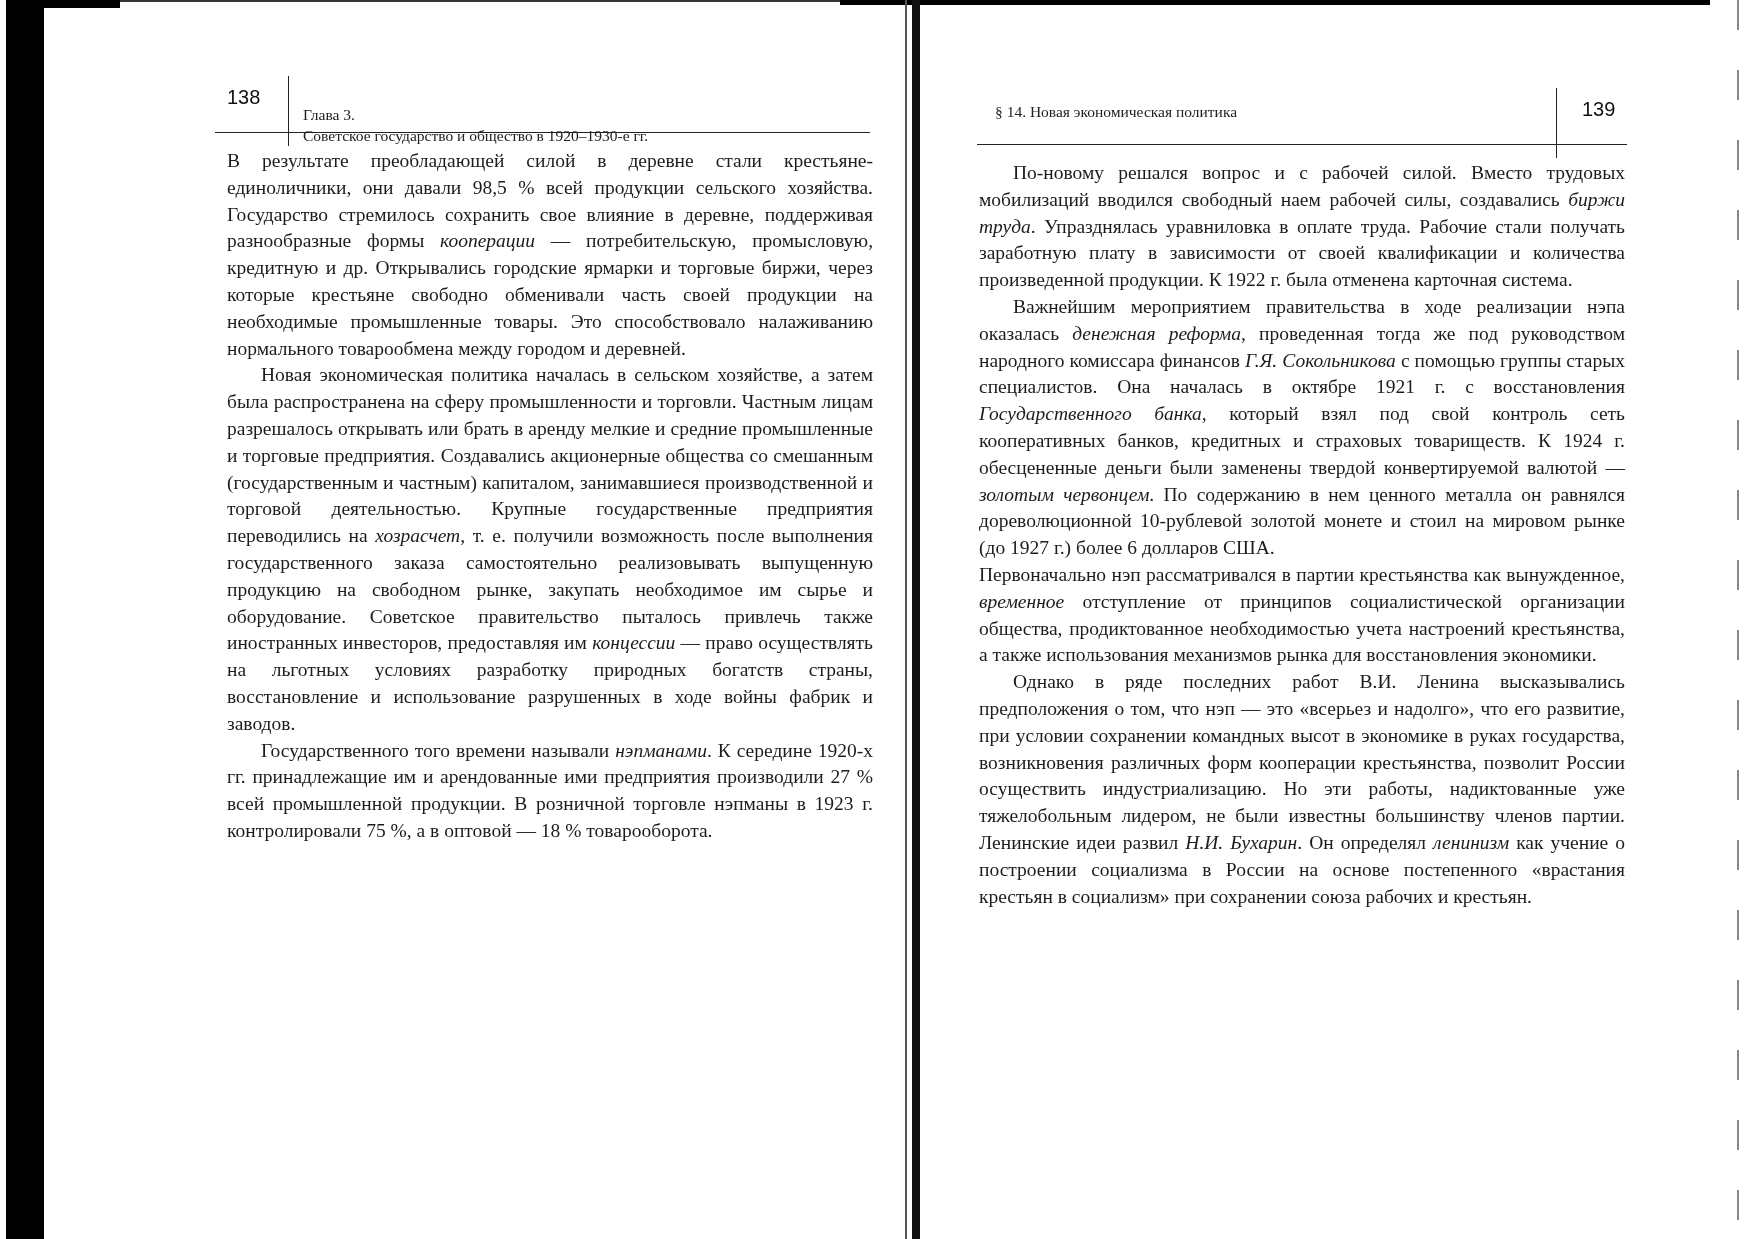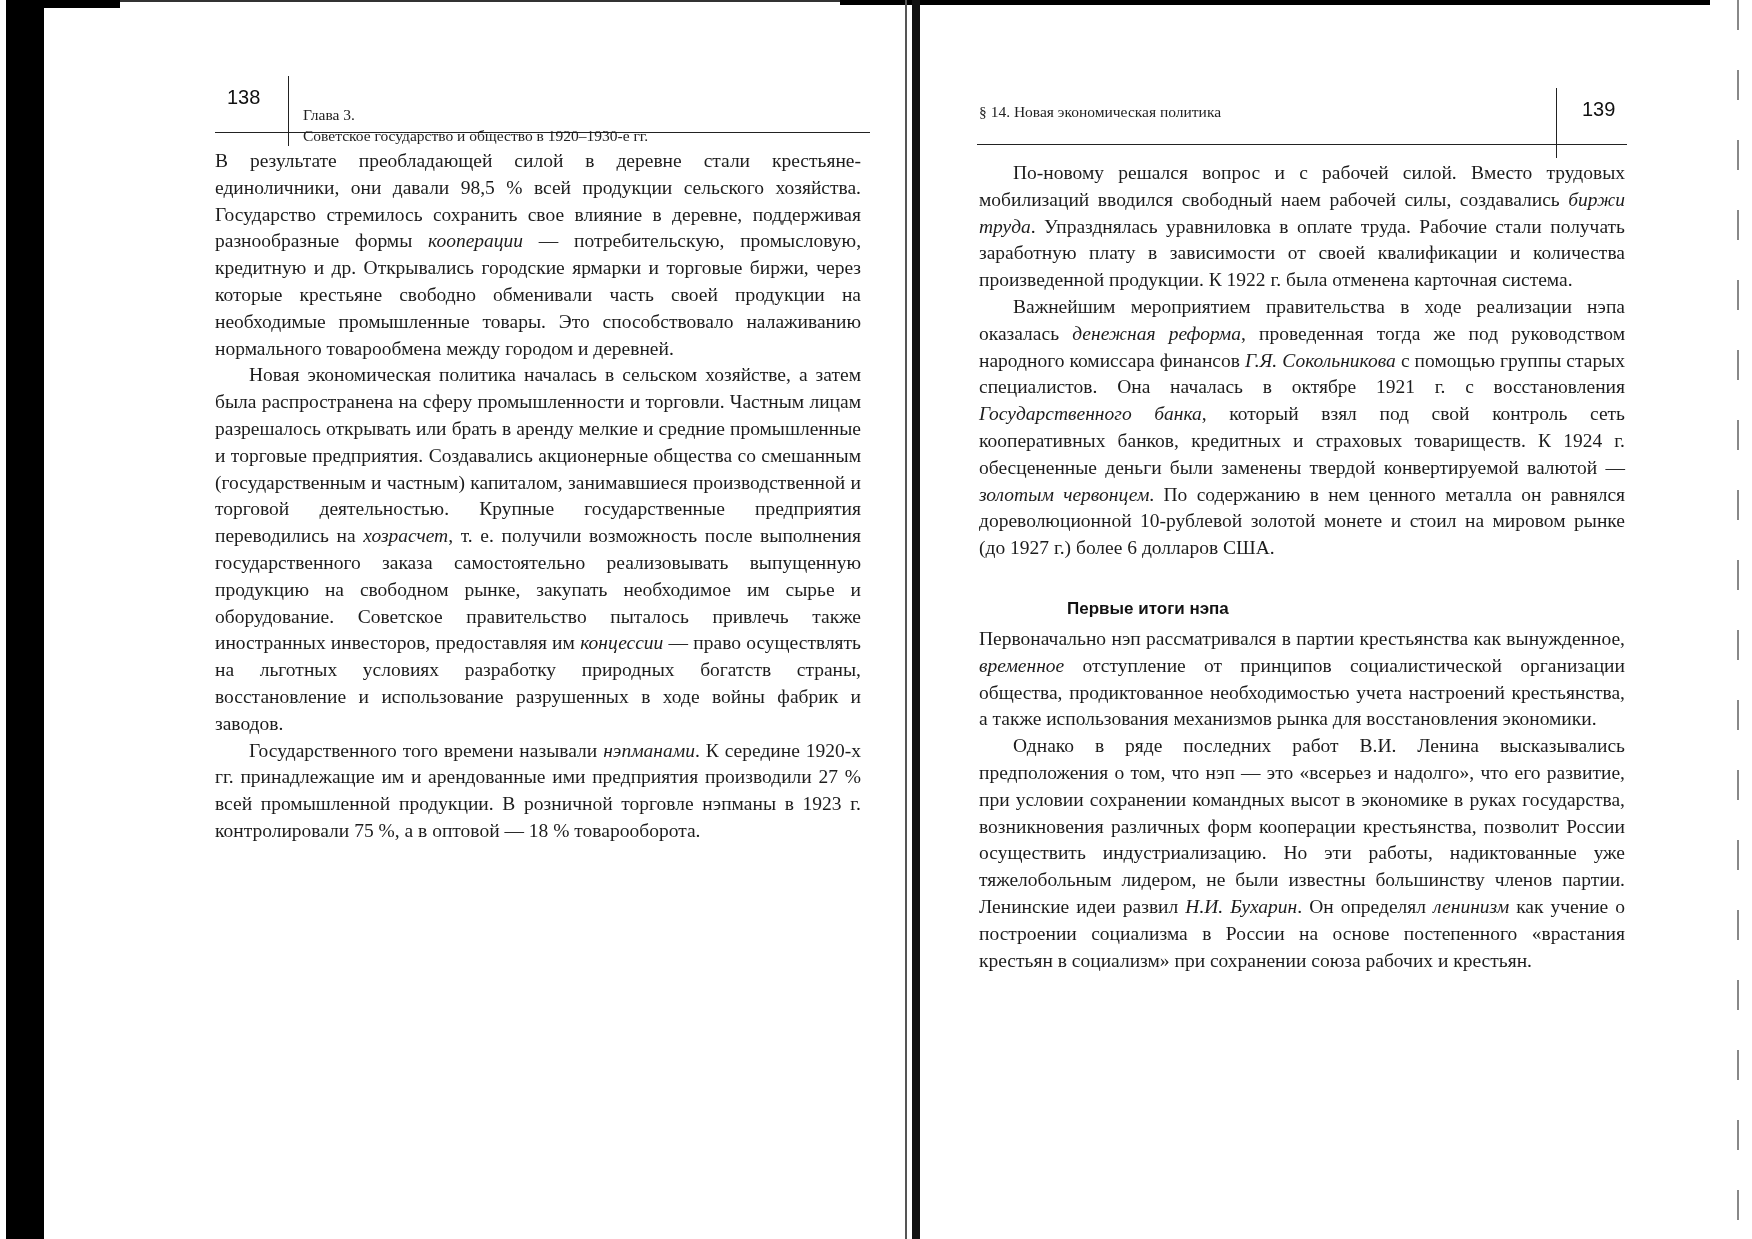--- a/index.html
+++ b/index.html
@@ -41,26 +41,26 @@
   .page-left .pagenum { left: 12px; top: 10px; }
   .page-right .pagenum { left: 605px; top: 22px; }
   .head-vline { position: absolute; width: 1px; background: #222; }
   .page-left .head-vline { left: 73px; top: 0; height: 70px; }
   .page-right .head-vline { left: 579px; top: 12px; height: 70px; }
   .head-hline { position: absolute; height: 1px; background: #222; }
   .page-left .head-hline { left: 0; top: 56px; width: 655px; }
   .page-right .head-hline { left: 0; top: 68px; width: 650px; }
   .head-title { position: absolute; font-size: 15.5px; line-height: 21px; color: #222; }
   .page-left .head-title { left: 88px; top: 0; margin-top: 28px; }
-  .page-right .head-title { left: 2px; top: 25px; }
+  .page-right .head-title { left: 18px; top: 25px; }
 
   .body-text {
     position: absolute; font-size: 19.5px; line-height: 26.8px; text-align: justify; color: #1c1c1c;
   }
-  .page-left .body-text { top: 148px; left: 0; width: 646px; }
+  .page-left .body-text { top: 148px; left: 12px; width: 646px; }
   .page-right .body-text { top: 160px; left: 2px; width: 646px; }
   .body-text p { margin: 0; text-indent: 34px; }
   .body-text p.noindent { text-indent: 0; }
   .body-text em { font-style: italic; }
   .section-heading {
     font-family: "Liberation Sans", "DejaVu Sans", sans-serif; font-weight: bold;
     font-size: 17px; margin: 36px 0 6px 88px; line-height: 22px; color: #111;
   }
 </style>
 </head>
@@ -96,19 +96,18 @@
     <div class="head-title">§ 14. Новая экономическая политика</div>
     <div class="head-vline"></div>
     <span class="pagenum">139</span>
     <div class="head-hline"></div>
   </div>
   <div class="body-text" id="right-body">
     <div id="right-paras">
         <p><span>По-новому решался вопрос и с рабочей силой. Вместо трудовых мобилизаций вводился свободный наем рабочей силы, создавались </span><em>биржи труда</em><span>. Упразднялась уравниловка в оплате труда. Рабочие стали получать заработную плату в зависимости от своей квалификации и количества произведенной продукции. К 1922 г. была отменена карточная система.</span></p>
         <p><span>Важнейшим мероприятием правительства в ходе реализации нэпа оказалась </span><em>денежная реформа</em><span>, проведенная тогда же под руководством народного комиссара финансов </span><em>Г.Я. Сокольникова</em><span> с помощью группы старых специалистов. Она началась в октябре 1921 г. с восстановления </span><em>Государственного банка</em><span>, который взял под свой контроль сеть кооперативных банков, кредитных и страховых товариществ. К 1924 г. обесцененные деньги были заменены твердой конвертируемой валютой — </span><em>золотым червонцем</em><span>. По содержанию в нем ценного металла он равнялся дореволюционной 10-рублевой золотой монете и стоил на мировом рынке (до 1927 г.) более 6 долларов США.</span></p>
       </div>
-    <div class="section-heading">Первые итоги нэпа</div>
     <div id="right-section-paras">
         <p class="noindent"><span>Первоначально нэп рассматривался в партии крестьянства как вынужденное, </span><em>временное</em><span> отступление от принципов социалистической организации общества, продиктованное необходимостью учета настроений крестьянства, а также использования механизмов рынка для восстановления экономики.</span></p>
         <p><span>Однако в ряде последних работ В.И. Ленина высказывались предположения о том, что нэп — это «всерьез и надолго», что его развитие, при условии сохранении командных высот в экономике в руках государства, возникновения различных форм кооперации крестьянства, позволит России осуществить индустриализацию. Но эти работы, надиктованные уже тяжелобольным лидером, не были известны большинству членов партии. Ленинские идеи развил </span><em>Н.И. Бухарин</em><span>. Он определял </span><em>ленинизм</em><span> как учение о построении социализма в России на основе постепенного «врастания крестьян в социализм» при сохранении союза рабочих и крестьян.</span></p>
       </div>
   </div>
 </div>
 
 </body></html>

